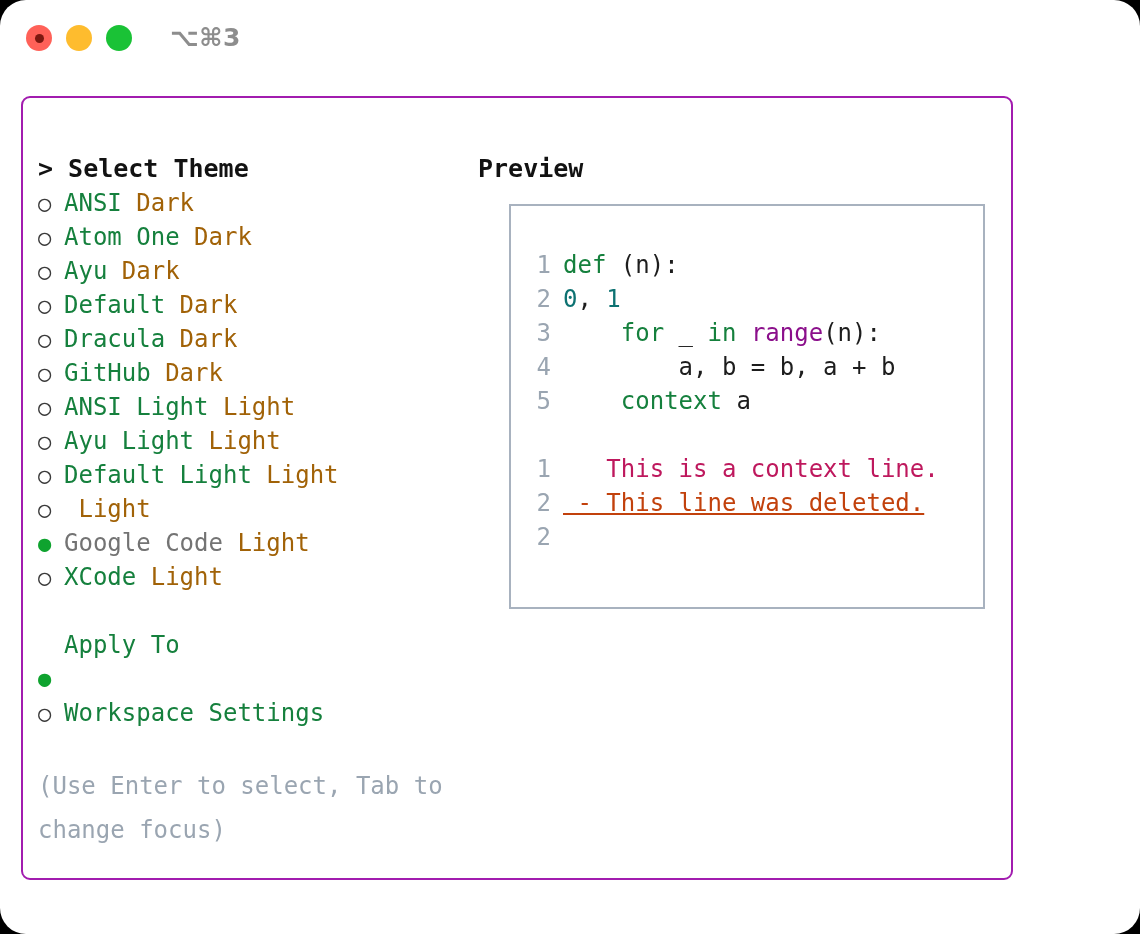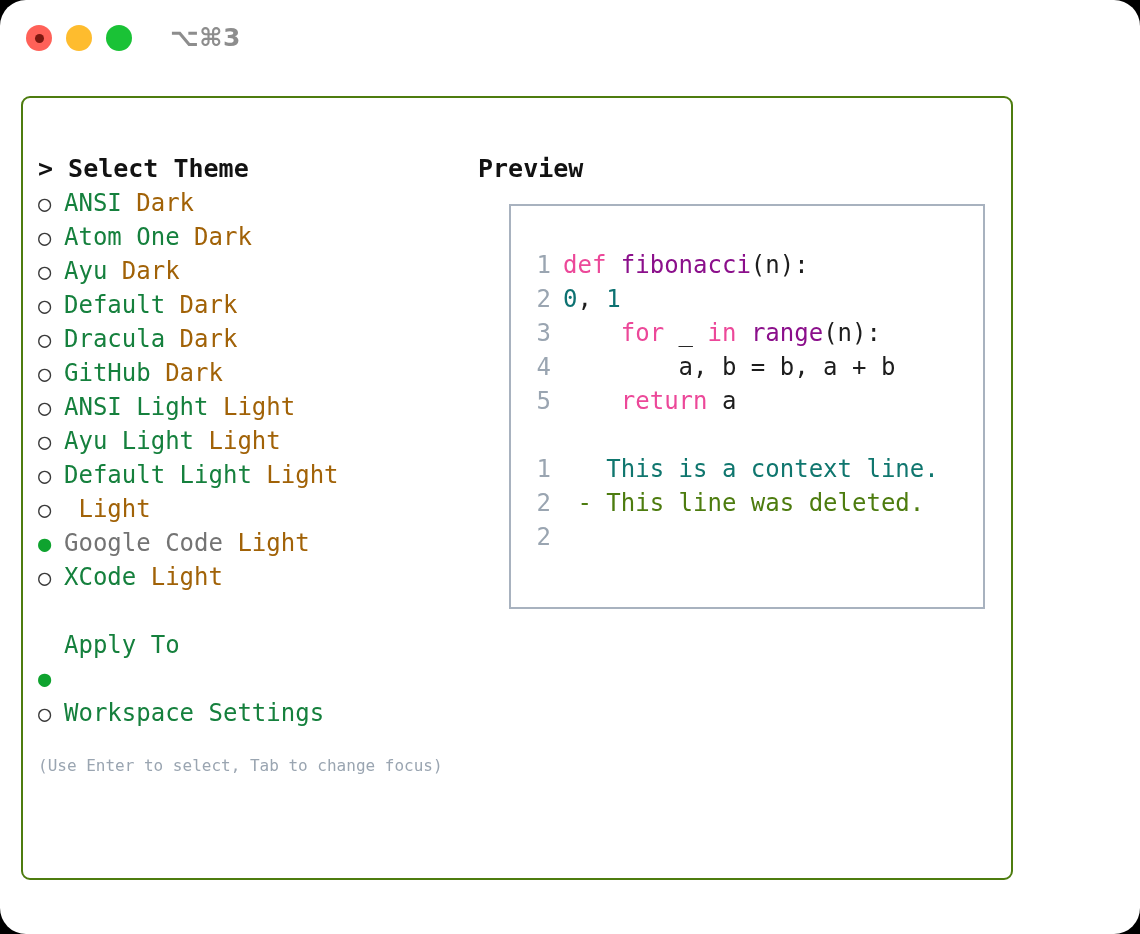--- a/index.html
+++ b/index.html
@@ -72,21 +72,21 @@
     font-family: "DejaVu Sans", "Liberation Sans", sans-serif;
   }
 
   
   .card {
     position: absolute;
     left: 21px;
     top: 96px;
     width: 992px;
     height: 784px;
-    border: 2px solid #4d7c0f;
+    border: 2px solid #a21caf;
     border-radius: 9px;
     background: #ffffff;
     box-sizing: border-box;
   }
 
   .panes {
     position: absolute;
     left: 0;
     top: 0;
     width: 100%;
@@ -134,23 +134,23 @@
   }
   .bullet.sel { color: #0fa32f; }
   .bullet.blank { color: transparent; }
   .label { color: #15803d; }
   .row.selected .label { color: #737373; }
   .suffix { color: #a16207; }
 
   .group-gap { height: 34px; }
 
   .hint {
-    margin-top: 18px;
-    font-size: 16px;
-    line-height: 35px;
+    margin-top: 34px;
+    font-size: 24px;
+    line-height: 44px;
     color: #9aa5b1;
     width: 420px;
     white-space: pre-wrap;
   }
 
   
   .preview-box {
     position: absolute;
     left: 31px;
     top: 52px;
@@ -175,26 +175,26 @@
   }
   .cline.spacer { height: 34px; }
   .gutter {
     display: inline-block;
     width: 26px;
     flex: 0 0 26px;
     text-align: right;
     color: #9aa5b1;
     margin-right: 12px;
   }
-  .tok-kw   { color: #ec4899; }
+  .tok-kw   { color: #15803d; }
   .tok-fn   { color: #8b0f8b; }
   .tok-num  { color: #0d7272; }
   .tok-pln  { color: #1d1d1d; }
-  .tok-ctx  { color: #0f766e; }
-  .tok-del  { color: #4d7c0f; }
+  .tok-ctx  { color: #be185d; }
+  .tok-del  { color: #c2410c; text-decoration: underline; }
   .tok-add  { color: #11cc11; }
 </style>
 </head>
 <body>
 
 <div class="window">
 
   <div class="titlebar">
     <div class="lights">
       <div class="light red"></div>
@@ -232,25 +232,25 @@
             <div class="row selected"><span class="bullet sel">●</span></div>
             <div class="row"><span class="bullet">○</span><span class="label">Workspace Settings</span></div>
           </div>
         <div class="hint">(Use Enter to select, Tab to change focus)</div>
       </div>
 
       <div class="right-pane">
         <div class="section-title">Preview</div>
         <div class="preview-box">
           <div class="code" id="code-lines">
-              <div class="cline"><span class="gutter">1</span><span class="tok-kw">def </span><span class="tok-fn">fibonacci</span><span class="tok-pln">(n):</span></div>
+              <div class="cline"><span class="gutter">1</span><span class="tok-kw">def </span><span class="tok-pln">(n):</span></div>
               <div class="cline"><span class="gutter">2</span><span class="tok-num">0</span><span class="tok-pln">, </span><span class="tok-num">1</span></div>
               <div class="cline"><span class="gutter">3</span><span class="tok-pln">    </span><span class="tok-kw">for</span><span class="tok-pln"> _ </span><span class="tok-kw">in</span><span class="tok-pln"> </span><span class="tok-fn">range</span><span class="tok-pln">(n):</span></div>
               <div class="cline"><span class="gutter">4</span><span class="tok-pln">        a, b = b, a + b</span></div>
-              <div class="cline"><span class="gutter">5</span><span class="tok-pln">    </span><span class="tok-kw">return</span><span class="tok-pln"> a</span></div>
+              <div class="cline"><span class="gutter">5</span><span class="tok-pln">    </span><span class="tok-kw">context</span><span class="tok-pln"> a</span></div>
               <div class="cline spacer"><span class="gutter"></span></div>
               <div class="cline"><span class="gutter">1</span><span class="tok-ctx">   This is a context line.</span></div>
               <div class="cline"><span class="gutter">2</span><span class="tok-del"> - This line was deleted.</span></div>
               <div class="cline"><span class="gutter">2</span></div>
             </div>
         </div>
       </div>
 
     </div>
   </div>

